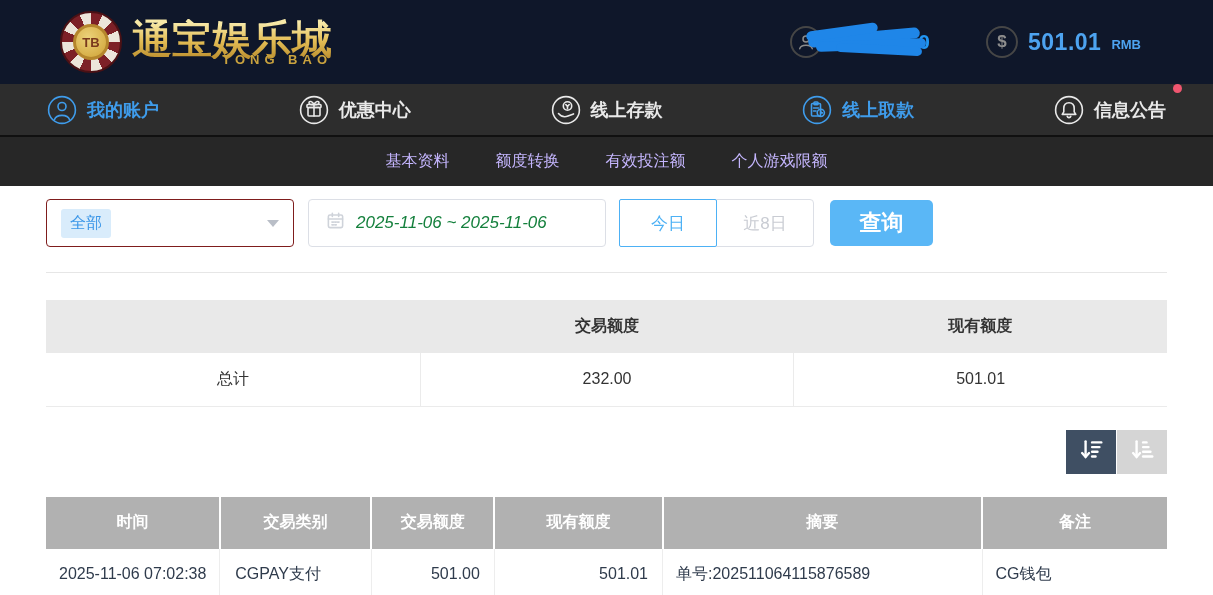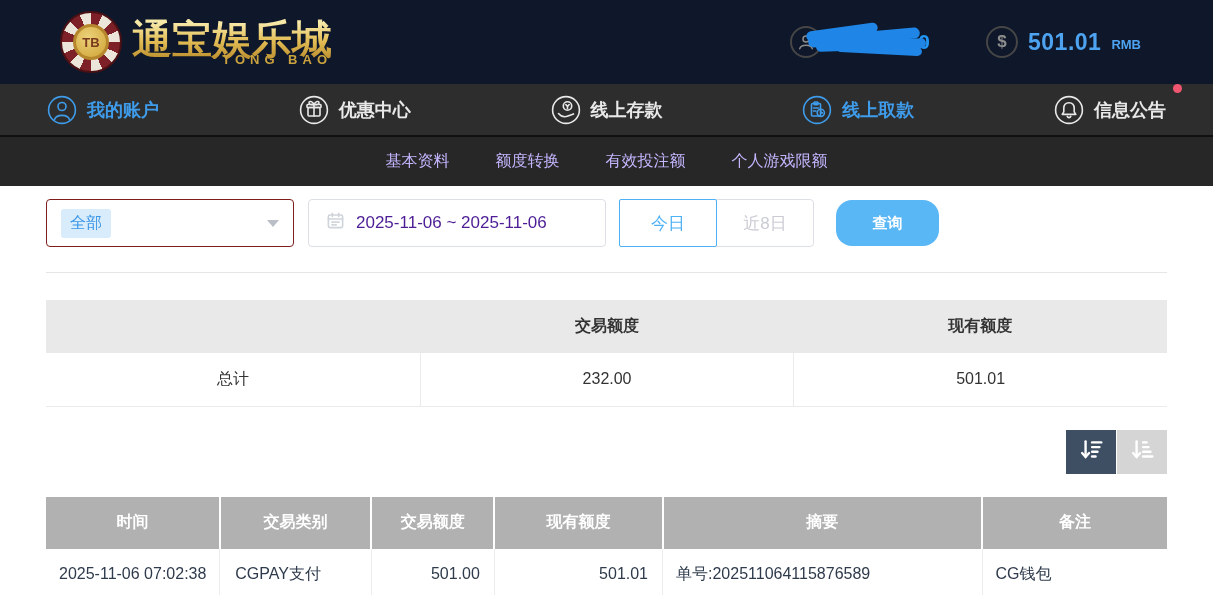--- a/index.html
+++ b/index.html
@@ -54,29 +54,29 @@
   
   .content { padding:0 46px; }
   .filter-row { display:flex; align-items:center; margin-top:13px; }
   .select-box { width:248px; height:48px; border:1px solid #7f1d1d; border-radius:4px; background:#fff;
     display:flex; align-items:center; justify-content:space-between; padding:0 14px; cursor:pointer; }
   .type-tag { background:#d9ecfb; color:#3a96e8; font-size:16px; padding:4px 9px; border-radius:3px; }
   .chevron-down { width:0; height:0; border-left:6px solid transparent; border-right:6px solid transparent;
     border-top:7px solid #b9bec7; }
   .date-box { width:298px; height:48px; border:1px solid #dcdfe6; border-radius:4px; background:#fff;
     margin-left:14px; display:flex; align-items:center; gap:11px; padding:0 17px;
-    color:#4c1d95; font-size:17px; cursor:pointer; }
+    color:#15803d; font-size:17px; cursor:pointer;font-style:italic; }
   .range-group { display:flex; margin-left:13px; }
   .range-btn { width:98px; height:48px; background:#fff; border:1px solid #dcdfe6; font-size:17px; color:#c9ccd3;
     display:flex; align-items:center; justify-content:center; margin-left:-1px; cursor:pointer; position:relative; }
   .range-btn:first-child { border-radius:4px 0 0 4px; margin-left:0; }
   .range-btn:last-child { border-radius:0 4px 4px 0; }
   .range-btn.active { color:#4db1f5; border-color:#4db1f5; z-index:2; border-radius:2px; }
-  .search-btn { width:103px; height:46px; margin-left:22px; background:#5ab7f6; border:none; border-radius:16px;
-    color:#fff; font-size:15px; font-weight:bold; cursor:pointer; font-family:inherit; }
+  .search-btn { width:103px; height:46px; margin-left:16px; background:#5ab7f6; border:none; border-radius:5px;
+    color:#fff; font-size:22px; font-weight:bold; cursor:pointer; font-family:inherit; }
   .sep { height:1px; background:#e6e6e6; margin-top:25px; }
 
   
   .summary { width:100%; border-collapse:collapse; margin-top:27px; table-layout:fixed; }
   .summary th { background:#e9e9e9; height:53px; font-size:16px; font-weight:600; color:#333; text-align:center; }
   .summary td { height:53px; font-size:16px; color:#333; text-align:center; background:#fff;
     border-bottom:1px solid #ebebeb; }
   .summary td + td { border-left:1px solid #ebebeb; }
 
   

